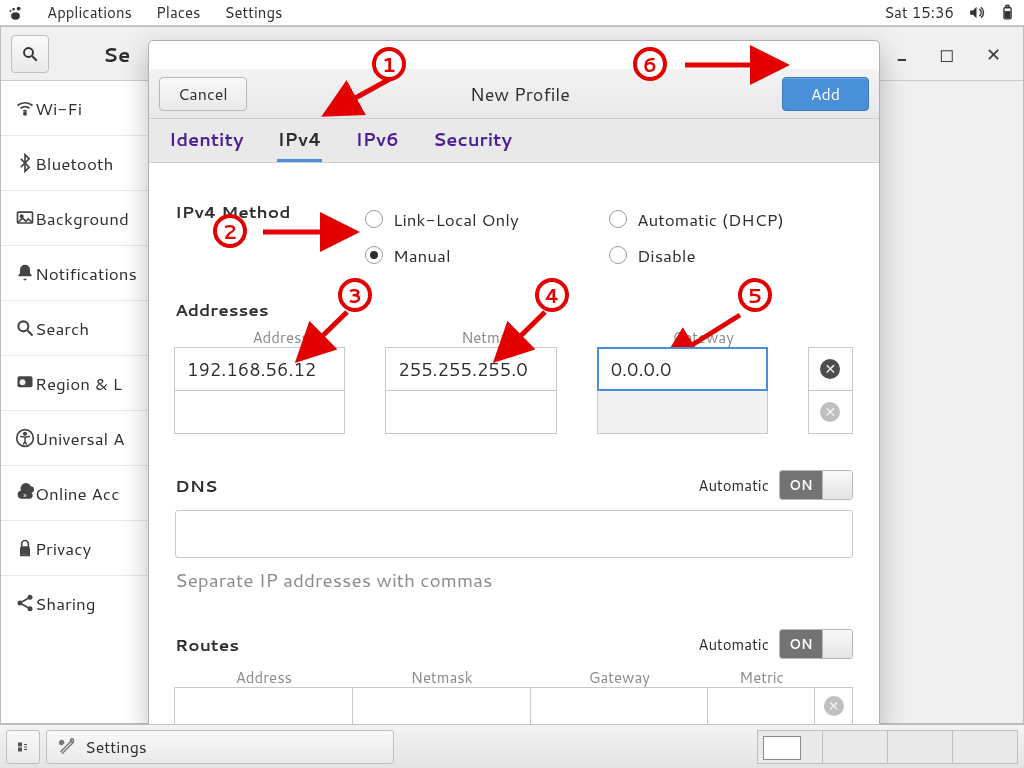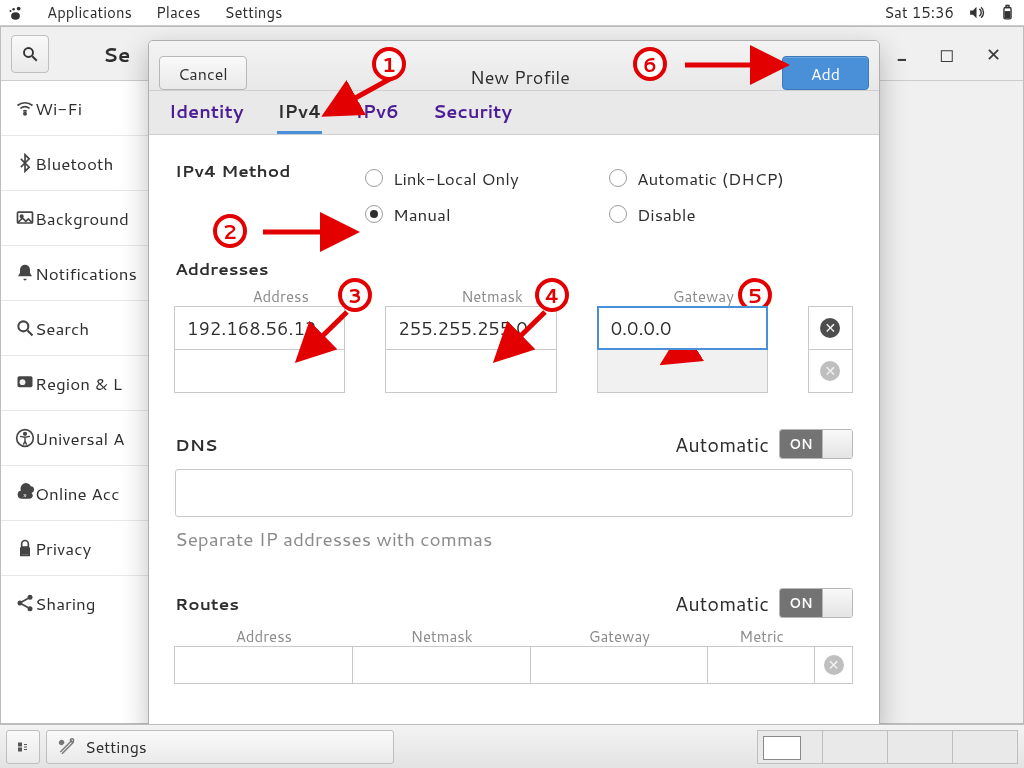--- a/index.html
+++ b/index.html
@@ -17,49 +17,49 @@
 .settings-title { font-size: 20px; font-weight: 600; margin-left: 46px; color: #2e2e2e; }
 .winctl { margin-left: auto; display: flex; gap: 32px; padding-right: 12px; }
 .winctl span { font-size: 18px; color: #3c3c3c; font-weight: 700; }
 
 .sidebar { width: 150px; position: absolute; left: 0; top: 54px; bottom: 0; background: #fff; border-right: 1px solid #d9d9d9; }
 .side-item { display: flex; align-items: center; gap: 0; padding: 15px 14px; font-size: 17px; color: #2e2e2e; }
 .side-item .ic { width: 20px; height: 20px; color:#454545; flex-shrink:0; }
 .side-sep { border-top: 1px solid #e8e8e8; }
 
 .dialog { position: absolute; left: 148px; top: 40px; width: 732px; height: 690px; background: #fff; border: 1px solid #afafaf; border-radius: 5px; box-shadow: 0 10px 28px rgba(0,0,0,0.25); display:flex; flex-direction:column; }
-.dlg-head { height: 50px; background: linear-gradient(#f3f3f3,#e8e8e8); border-bottom: 1px solid #cfcfcf; display:flex; align-items:flex-end; padding:0 10px; border-radius:5px 5px 0 0;}
+.dlg-head { height: 50px; background: linear-gradient(#f3f3f3,#e8e8e8); border-bottom: 1px solid #cfcfcf; display:flex; align-items:center; padding:0 10px; border-radius:5px 5px 0 0;margin-top:28px;}
 .btn { height: 34px; padding: 0 18px; border:1px solid #b7b7b7; border-radius:4px; background:linear-gradient(#f9f9f9,#e9e9e9); font-size:16px; color:#2e2e2e; display:flex; align-items:center; }
 .btn.primary { background:#4a90d9; border-color:#3b79ba; color:#fff; font-weight:500; padding:0 28px; box-shadow: inset 0 1px 0 rgba(255,255,255,0.2);}
 .dlg-title { position:absolute; left:12px; right:0; text-align:center; font-size:18px; color:#2e2e2e; pointer-events:none;}
 
 .tabs { height: 44px; background:#e9e9e9; border-bottom:1px solid #cfcfcf; display:flex; gap: 34px; padding-left: 20px; align-items:center;}
 .tab { font-size:18px; color:#4c1d95; font-weight:600; height:100%; display:flex; align-items:center; border-bottom:3px solid transparent; }
 .tab.active { color:#2e2e2e; border-bottom-color:#4a90d9; }
 
-.dlg-body { flex:1; overflow:auto; padding: 16px 26px; color:#2e2e2e;margin-top:7px; }
+.dlg-body { flex:1; overflow:auto; padding: 36px 26px; color:#2e2e2e; }
 .sec-title { font-weight:700; font-size:17px; margin-bottom: 6px;}
 .methods { display:grid; grid-template-columns: 1fr 1fr; row-gap: 12px; margin-left: 190px; margin-bottom: 30px; margin-top:-22px; }
 .method-row { display:flex; align-items:flex-start; }
 .radio { display:flex; align-items:center; gap:10px; font-size:17px; }
 .rcircle { width:18px; height:18px; border:1px solid #9c9c9c; border-radius:50%; background:#fff; display:flex; align-items:center; justify-content:center;}
 .rcircle.on::after { content:""; width:8px; height:8px; border-radius:50%; background:#2e2e2e; }
 
 .addr-head { display:grid; grid-template-columns: 1fr 1fr 1fr 44px; font-size:15px; color:#8b8b8b; text-align:center;}
 .addr-row { display:grid; grid-template-columns: 1fr 1fr 1fr 44px; gap: 41px; }
 .cell { border:1px solid #c9c9c9; height:44px; padding: 0 12px; font-size:18px; display:flex; align-items:center; background:#fff; margin-left:-1px; margin-top:-1px;}
 .cell.focus { border:2px solid #4a90d9; z-index:2; position:relative; }
 .del { border:1px solid #c9c9c9; height:44px; display:flex; align-items:center; justify-content:center; margin-left:-1px; margin-top:-1px; background:#fff;}
 .del-ic { width:20px; height:20px; border-radius:50%; background:#4d4d4d; color:#f2f2f2; display:flex; align-items:center; justify-content:center; font-size:14px; font-weight:700;}
 .del-ic.dim { background:#bfbfbf; }
 
 .sec { margin-top: 36px; }
 .sec-head { display:flex; align-items:center; }
 .sec-head .sec-title { margin-bottom:0; }
-.auto { margin-left:auto; font-size:20px; margin-right:10px; }
+.auto { margin-left:auto; font-size:15px; margin-right:10px; }
 .switch { width:74px; height:30px; border:1px solid #b7b7b7; border-radius:3px; display:flex; overflow:hidden;}
 .switch .on { flex:1; background:#737373; color:#fff; font-size:13px; font-weight:700; display:flex; align-items:center; justify-content:center;}
 .switch .knob { width:30px; background:linear-gradient(#f9f9f9,#e4e4e4); border-left:1px solid #b7b7b7;}
 .longbox { border:1px solid #c9c9c9; height:48px; border-radius:3px; margin-top:10px; background:#fff;}
 .hint { font-size:19px; color:#8b8b8b; margin-top:8px; }
 
 .routes-head { display:grid; grid-template-columns: 1fr 1fr 1fr 0.6fr 38px; font-size:15px; color:#8b8b8b; text-align:center; margin-top:8px;}
 .routes-row { display:grid; grid-template-columns: 1fr 1fr 1fr 0.6fr 38px;}
 .routes-row .cell, .routes-row .del { height:38px; }
 

